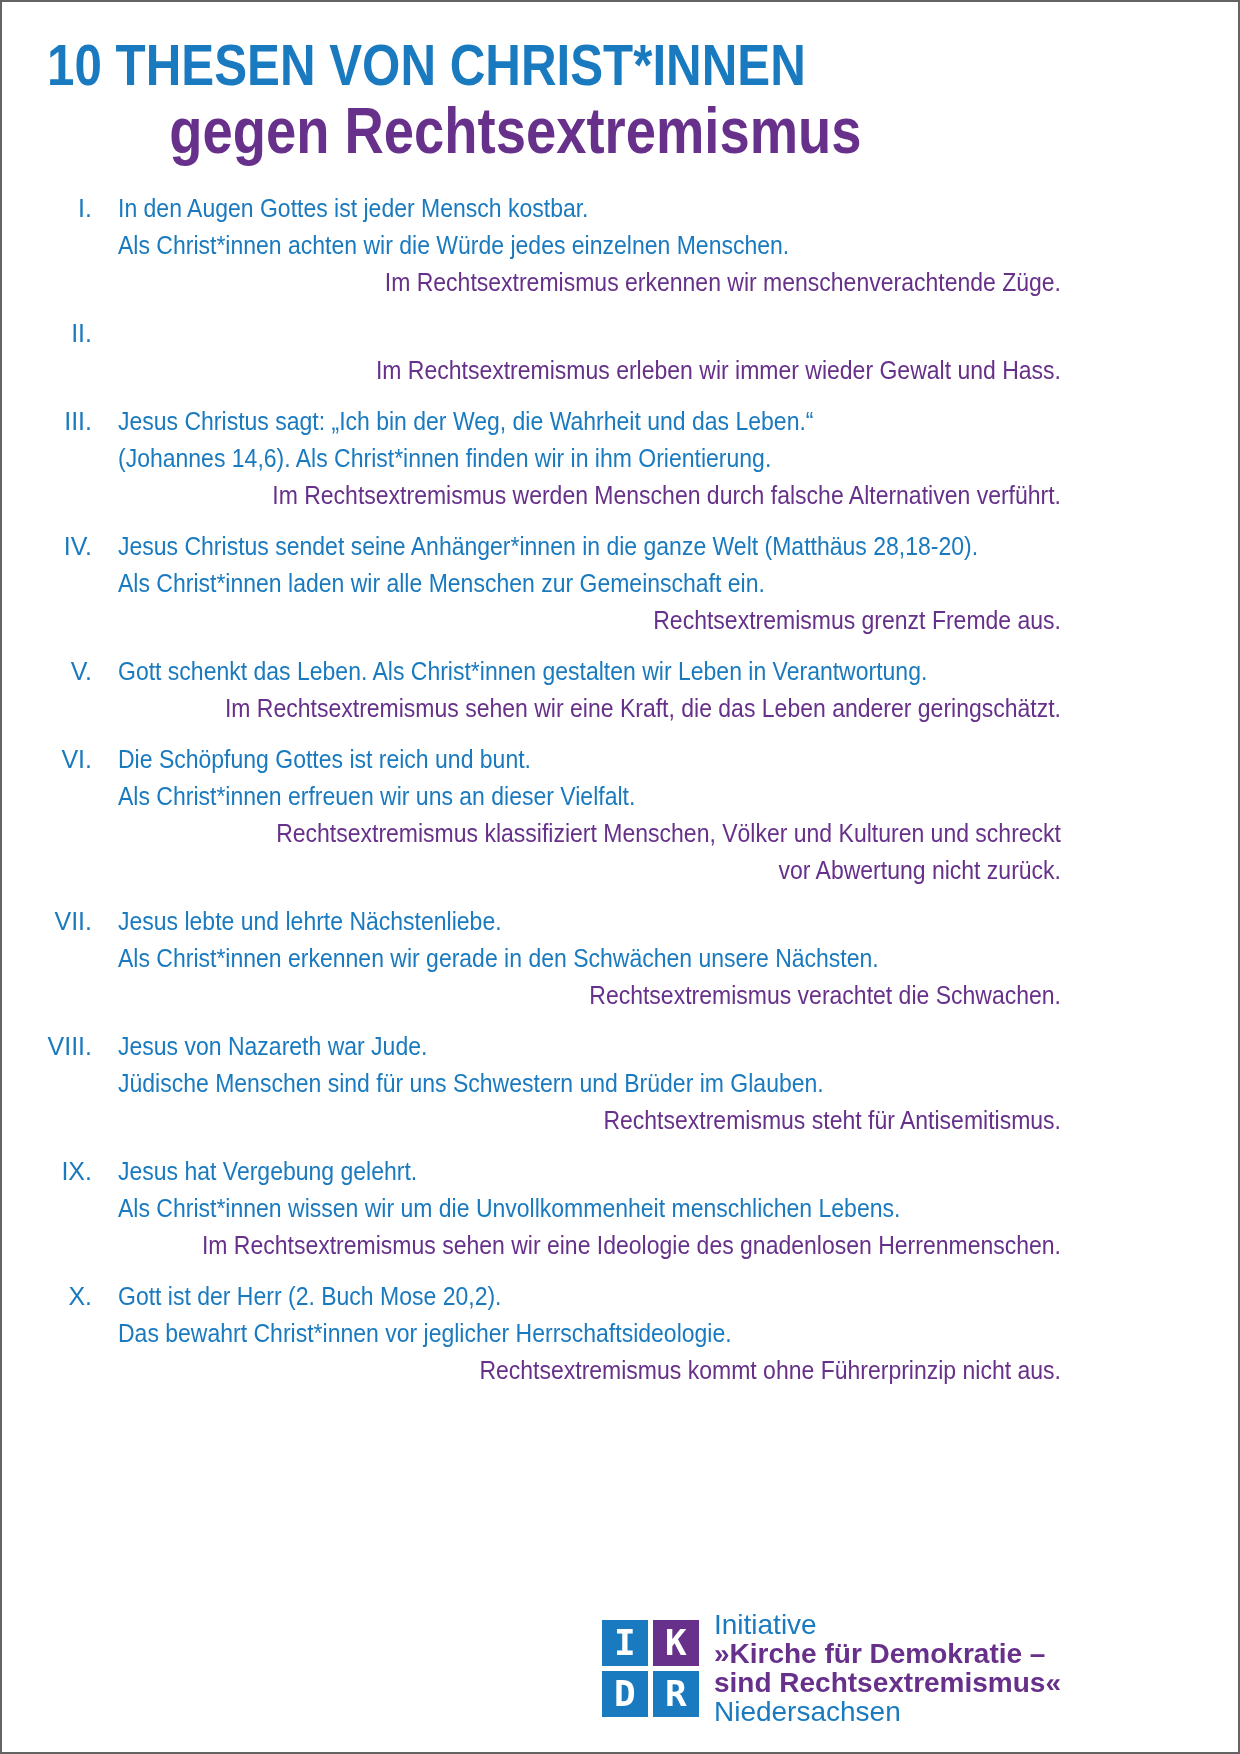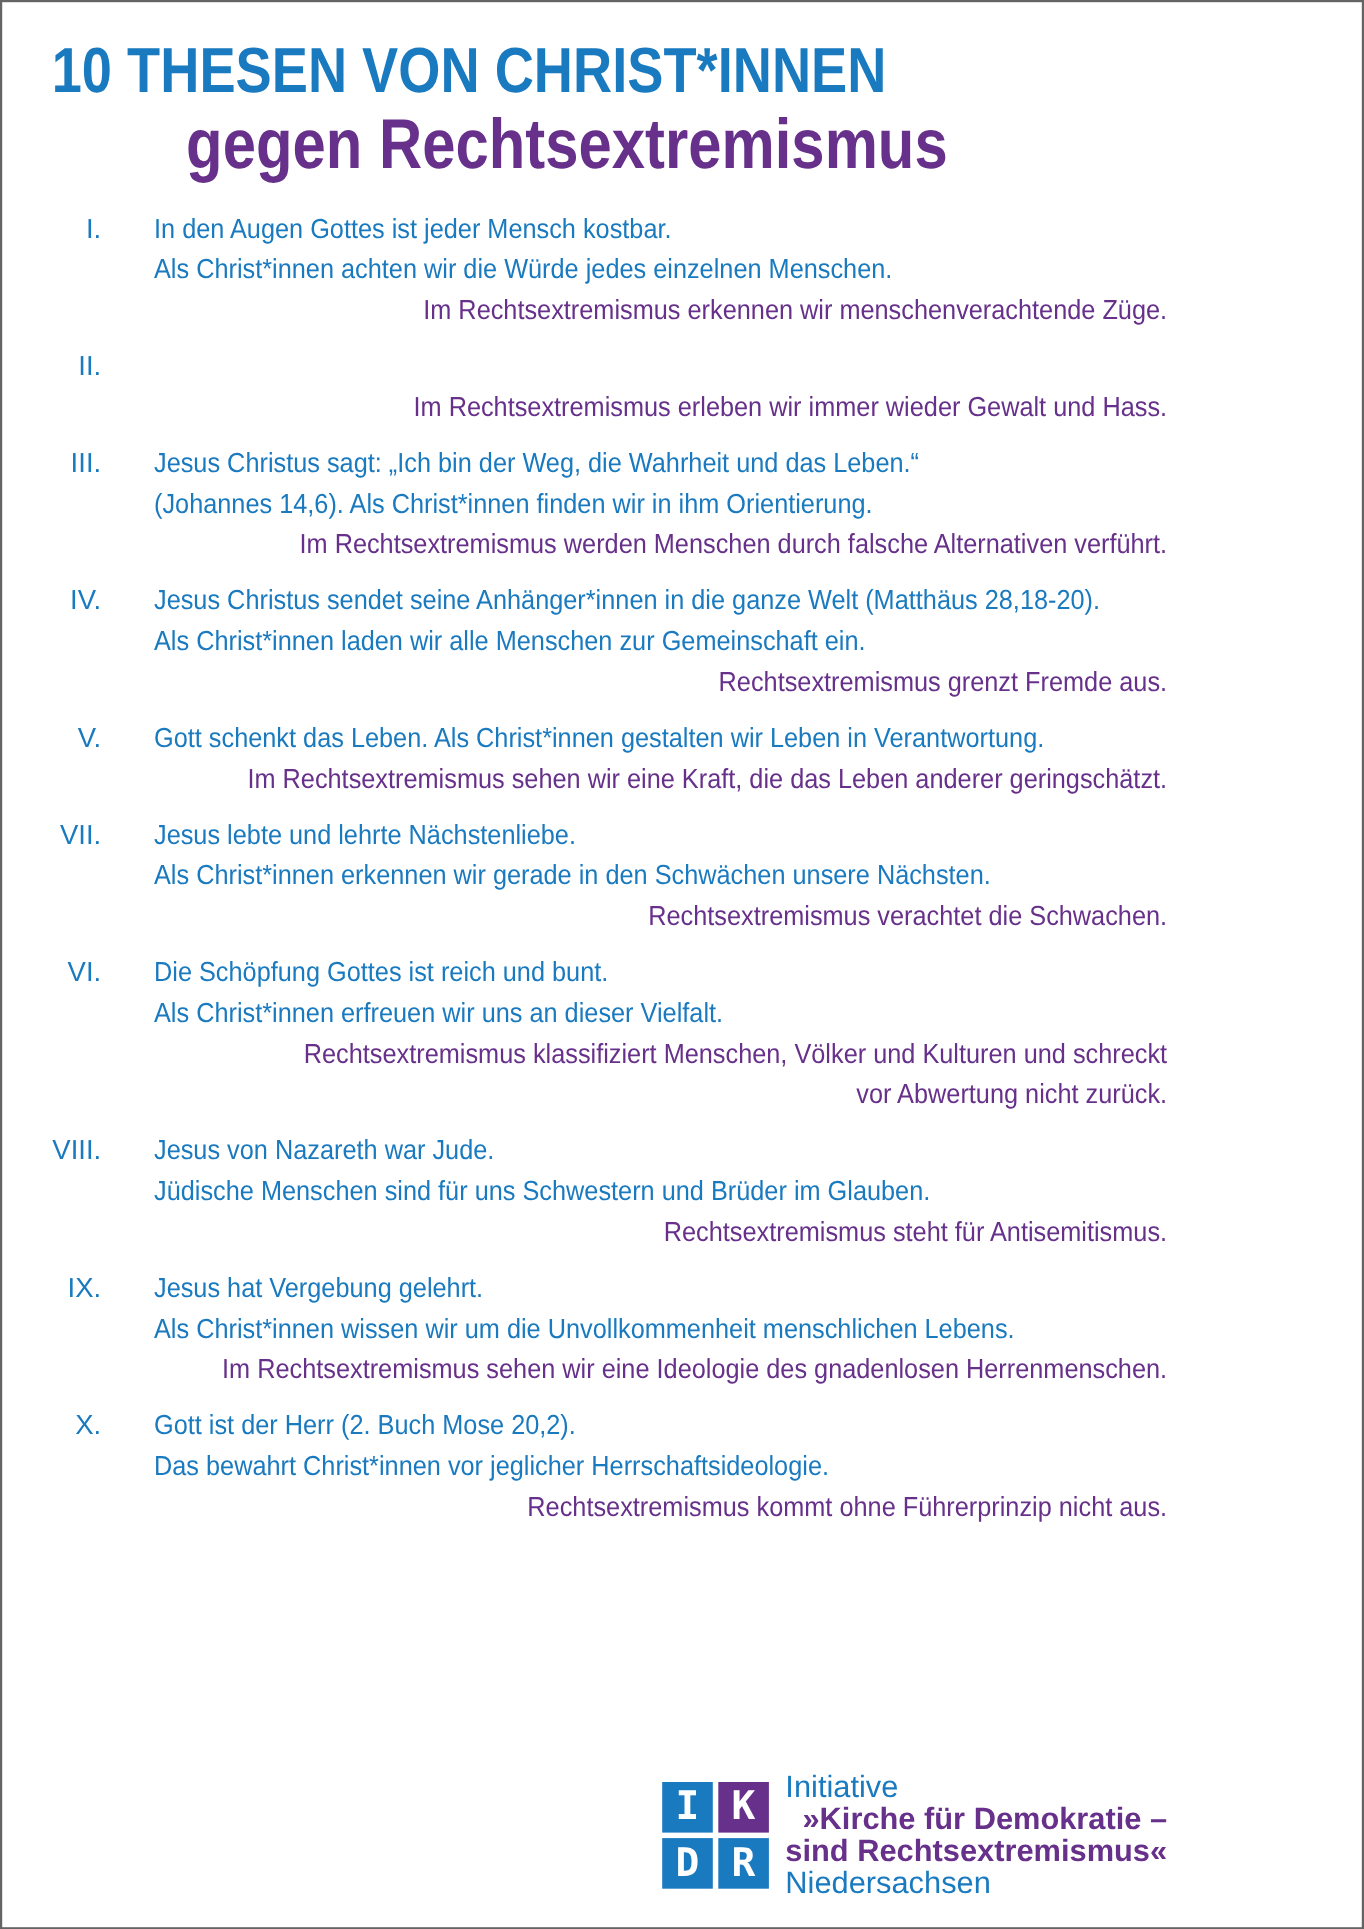--- a/index.html
+++ b/index.html
@@ -19,21 +19,21 @@
   .title2 { color:var(--purple); font-weight:bold; font-size:64px; line-height:62px; text-align:left; white-space:nowrap; margin-top:2px; }
   .title2 .cond { display:inline-block; transform:scaleX(0.85); transform-origin:100% 50%; }
   
   .theses { margin:28px 177px 0 45px; }
   .thesis { margin-bottom:14px; }
   .trow { display:flex; }
   .numeral {
     flex:0 0 45px; text-align:right; color:var(--blue);
     font-size:25px; line-height:37px;
   }
-  .statements { margin-left:48px; }
+  .statements { margin-left:26px; }
   .stline {
     color:var(--blue); font-size:25px; line-height:37px; white-space:nowrap;
     transform:scaleX(0.92); transform-origin:0 50%;
   }
   .ctline {
     color:var(--purple); font-size:25px; line-height:37px; text-align:right; white-space:nowrap;
     transform:scaleX(0.92); transform-origin:100% 50%;
   }
   
   .footer {
@@ -44,21 +44,21 @@
     display:grid; grid-template-columns:46px 46px; grid-auto-rows:46px; gap:5px;
   }
   .sq {
     display:flex; align-items:center; justify-content:center;
     color:#ffffff; font-family:"DejaVu Sans Mono",monospace; font-weight:bold; font-size:36px;
   }
   .sq-blue { background:var(--blue); }
   .sq-purple { background:var(--purple); }
   .org { font-size:28px; line-height:29px; }
   .org-blue { color:var(--blue); }
-  .org-purple { color:var(--purple); font-weight:bold;text-align:right; }
+  .org-purple { color:var(--purple); font-weight:bold; }
   :root { --blue:#1a7abf; --purple:#67308a; }
 </style>
 </head>
 <body>
 
 <div class="page">
 
   <div class="header">
     <div class="title1"><span class="cond">10 THESEN VON CHRIST*INNEN</span></div>
     <div class="title2"><span class="cond">gegen Rechtsextremismus</span></div>
@@ -111,39 +111,39 @@
         <div class="numeral">V.</div>
         <div class="statements">
           <div class="stline">Gott schenkt das Leben. Als Christ*innen gestalten wir Leben in Verantwortung.</div>
         </div>
       </div>
       <div class="ctline">Im Rechtsextremismus sehen wir eine Kraft, die das Leben anderer geringschätzt.</div>
     </div>
 
     <div class="thesis">
       <div class="trow">
-        <div class="numeral">VII.</div>
-        <div class="statements">
-          <div class="stline">Jesus lebte und lehrte Nächstenliebe.</div>
-          <div class="stline">Als Christ*innen erkennen wir gerade in den Schwächen unsere Nächsten.</div>
-        </div>
-      </div>
-      <div class="ctline">Rechtsextremismus verachtet die Schwachen.</div>
-    </div>
-
-    <div class="thesis">
-      <div class="trow">
         <div class="numeral">VI.</div>
         <div class="statements">
           <div class="stline">Die Schöpfung Gottes ist reich und bunt.</div>
           <div class="stline">Als Christ*innen erfreuen wir uns an dieser Vielfalt.</div>
         </div>
       </div>
       <div class="ctline">Rechtsextremismus klassifiziert Menschen, Völker und Kulturen und schreckt</div>
       <div class="ctline">vor Abwertung nicht zurück.</div>
+    </div>
+
+    <div class="thesis">
+      <div class="trow">
+        <div class="numeral">VII.</div>
+        <div class="statements">
+          <div class="stline">Jesus lebte und lehrte Nächstenliebe.</div>
+          <div class="stline">Als Christ*innen erkennen wir gerade in den Schwächen unsere Nächsten.</div>
+        </div>
+      </div>
+      <div class="ctline">Rechtsextremismus verachtet die Schwachen.</div>
     </div>
 
     <div class="thesis">
       <div class="trow">
         <div class="numeral">VIII.</div>
         <div class="statements">
           <div class="stline">Jesus von Nazareth war Jude.</div>
           <div class="stline">Jüdische Menschen sind für uns Schwestern und Brüder im Glauben.</div>
         </div>
       </div>

